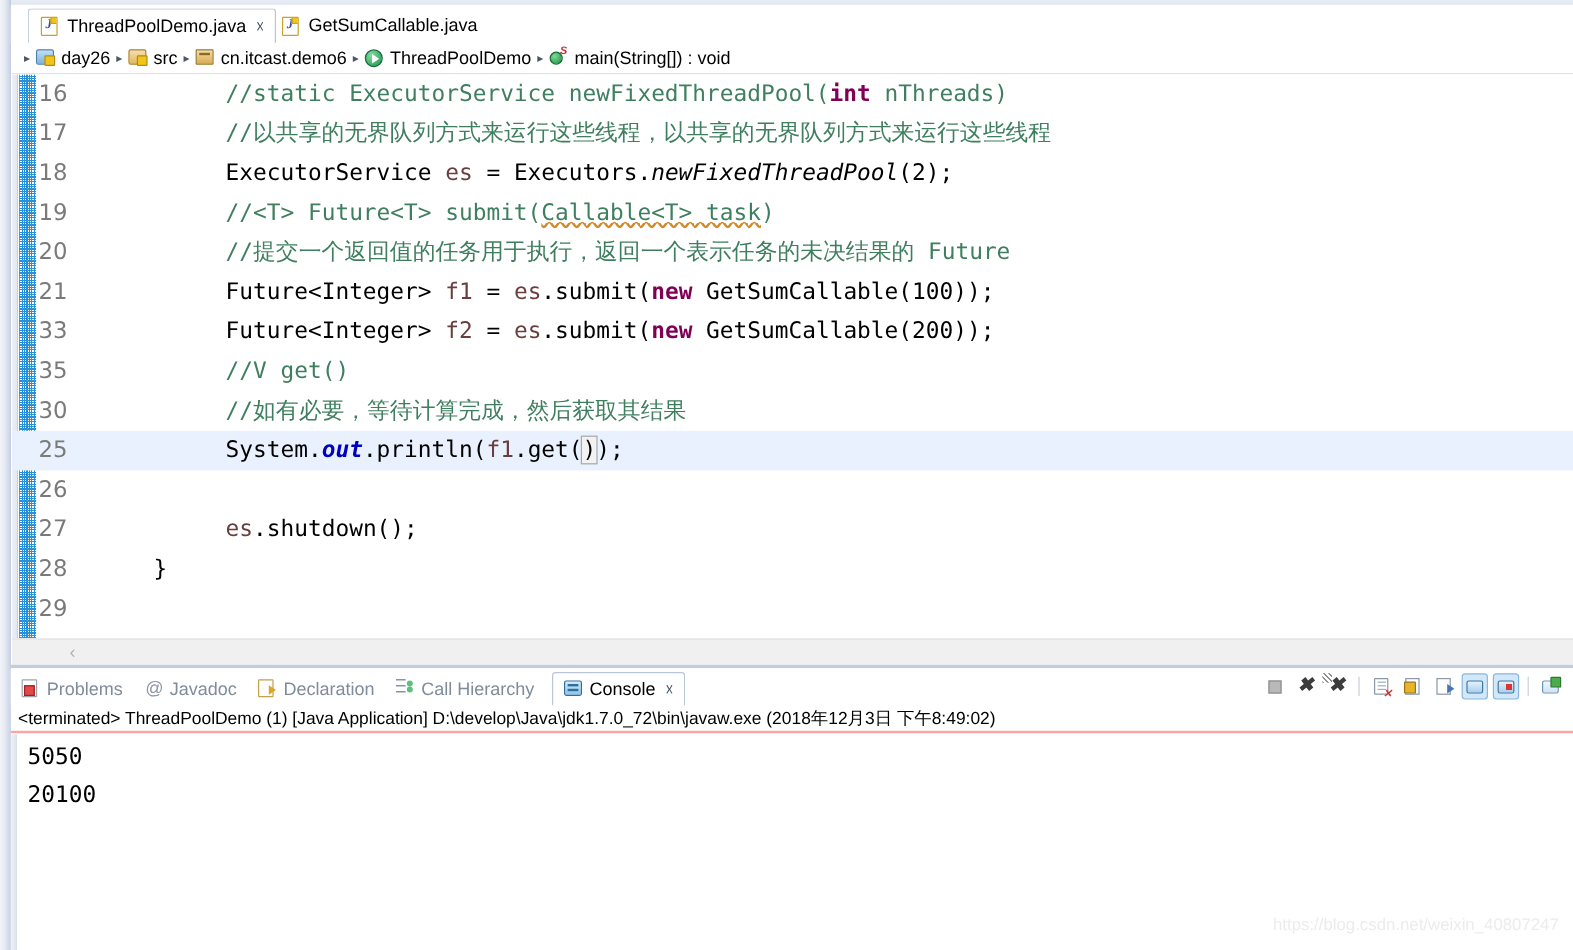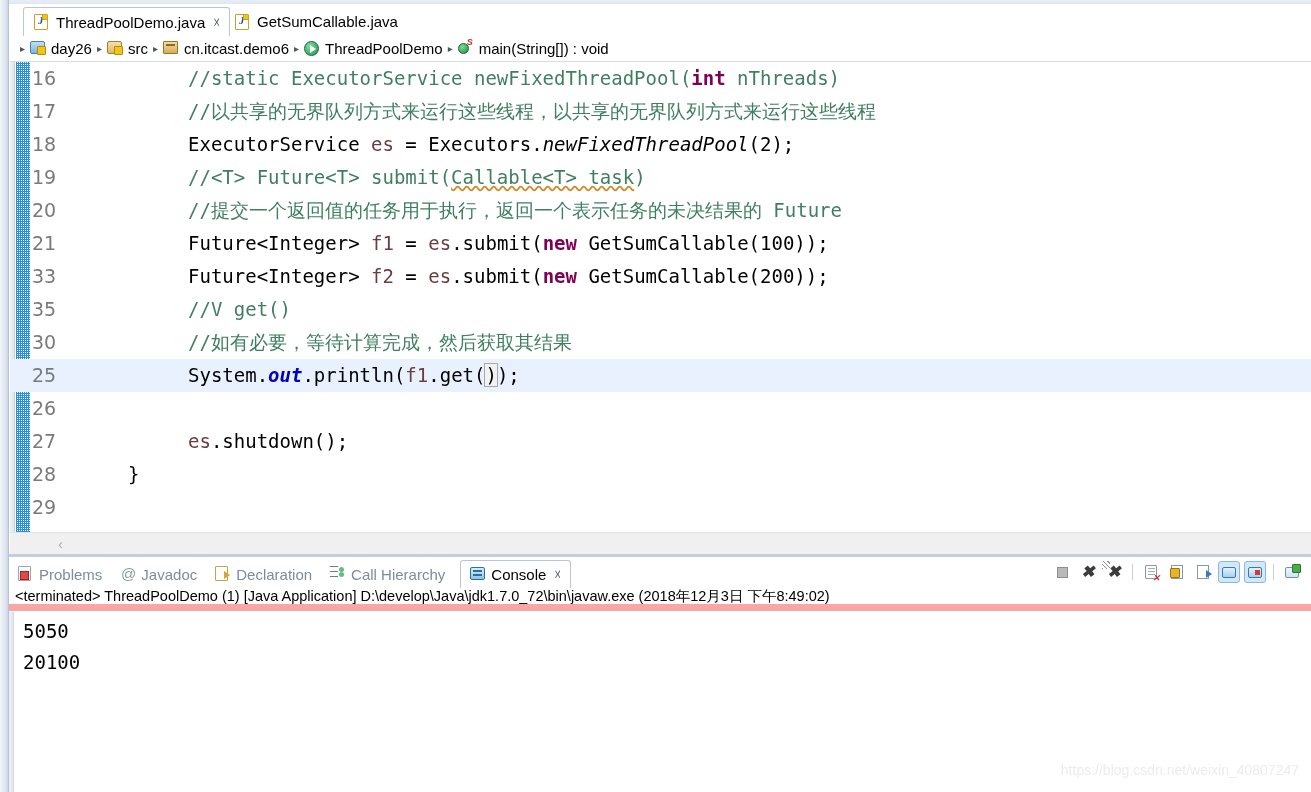--- a/index.html
+++ b/index.html
@@ -377,21 +377,21 @@
     background:#4cab4c;border:1px solid #2a7a2a;border-radius:1px;}
 
   
   .console-status {
     position: absolute; left: 0; top: 31px;
     width: 1302px; height: 23px;
     font-size: 14.5px; color: #000000;
     padding-left: 6px;
     white-space: nowrap;
     display: flex; align-items: center;
-    border-bottom: 7px solid #fca5a5;
+    border-bottom: 2px solid #fca5a5;
   }
   .console-out {
     position: absolute; left: 0; top: 55px;
     width: 1302px; height: 180px;
     padding-left: 14px; padding-top: 4px;
     font-family: "DejaVu Sans Mono", "Liberation Mono", monospace;
     font-size: 19px; line-height: 31px;
     color: #000000;
     white-space: pre;
   }

